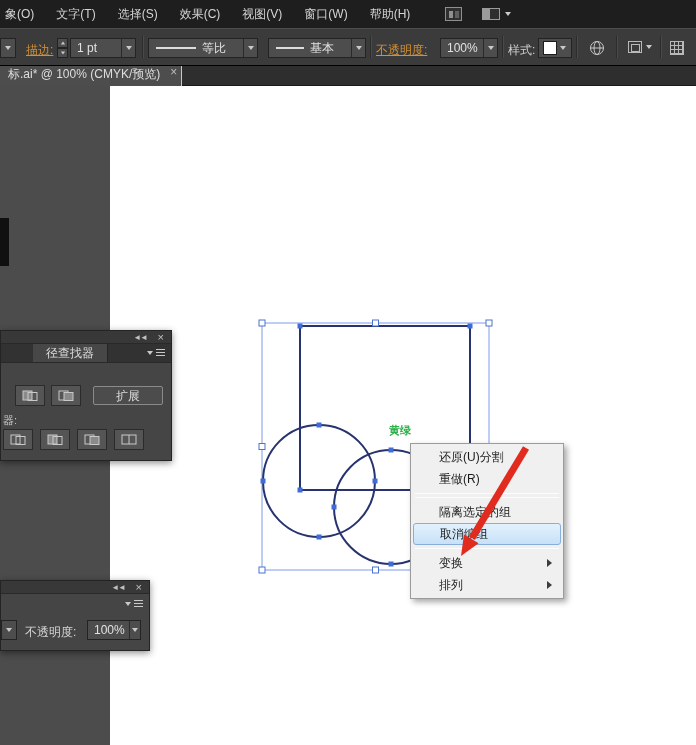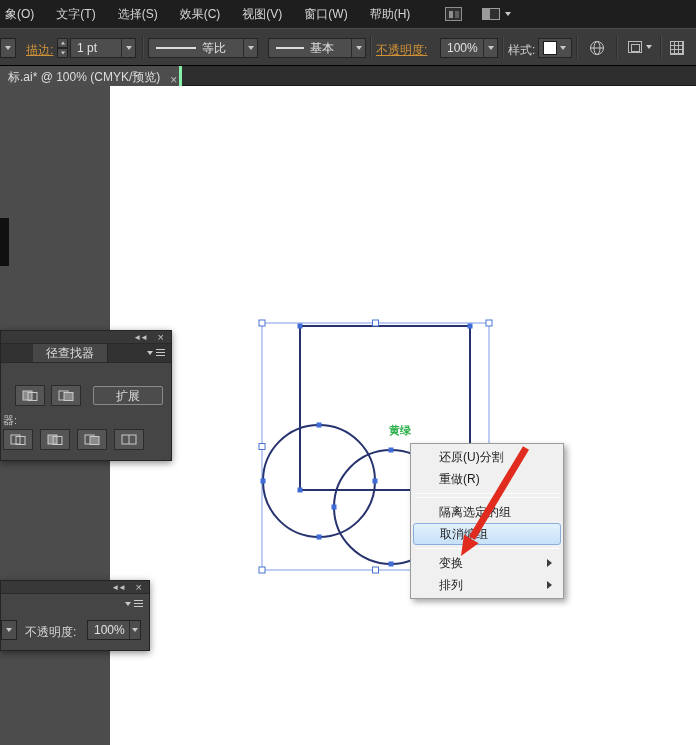--- a/index.html
+++ b/index.html
@@ -47,22 +47,22 @@
              background-image:linear-gradient(#b9b9b9 1px, transparent 1px),
                               linear-gradient(90deg,#b9b9b9 1px, transparent 1px);
              background-size:4px 4px; background-position:-1px -1px; }
   .mini-rect { width:14px; height:12px; border:1px solid #b9b9b9; position:relative; }
   .mini-rect::before { content:""; position:absolute; left:2px; top:2px; width:7px; height:6px; border:1px solid #b9b9b9; }
 
   
   .tabbar { position:absolute; left:0; top:66px; width:696px; height:20px; background:#2e2e2e;
             border-bottom:1px solid #191919; z-index:30; }
   .doc-tab { position:absolute; left:0; top:0; height:20px; width:182px; background:#4d4d4d;
-             color:#dedede; font-size:12px; display:flex; align-items:flex-end; padding:0 8px;
-             border-right:3px solid #86efac; white-space:nowrap; overflow:hidden; }
+             color:#dedede; font-size:12px; display:flex; align-items:flex-start; padding:0 8px;
+             border-right:1px solid #86efac; white-space:nowrap; overflow:hidden; }
   .tab-close { margin-left:10px; color:#bdbdbd; font-size:12px; line-height:12px; }
 
   
   .pasteboard { position:absolute; left:0; top:86px; width:110px; height:659px; background:#4c4c4c; z-index:1; }
   .dock-stub { position:absolute; left:0; top:218px; width:9px; height:48px; background:#101010; z-index:2; }
   .artwork { position:absolute; left:0; top:0; width:696px; height:745px; z-index:2; pointer-events:none; }
   .guide-label { position:absolute; left:389px; top:423px; color:#2db04b; font-size:11px; font-weight:bold; z-index:3; }
 
   
   .panel { position:absolute; background:#454545; border:1px solid #242424;

